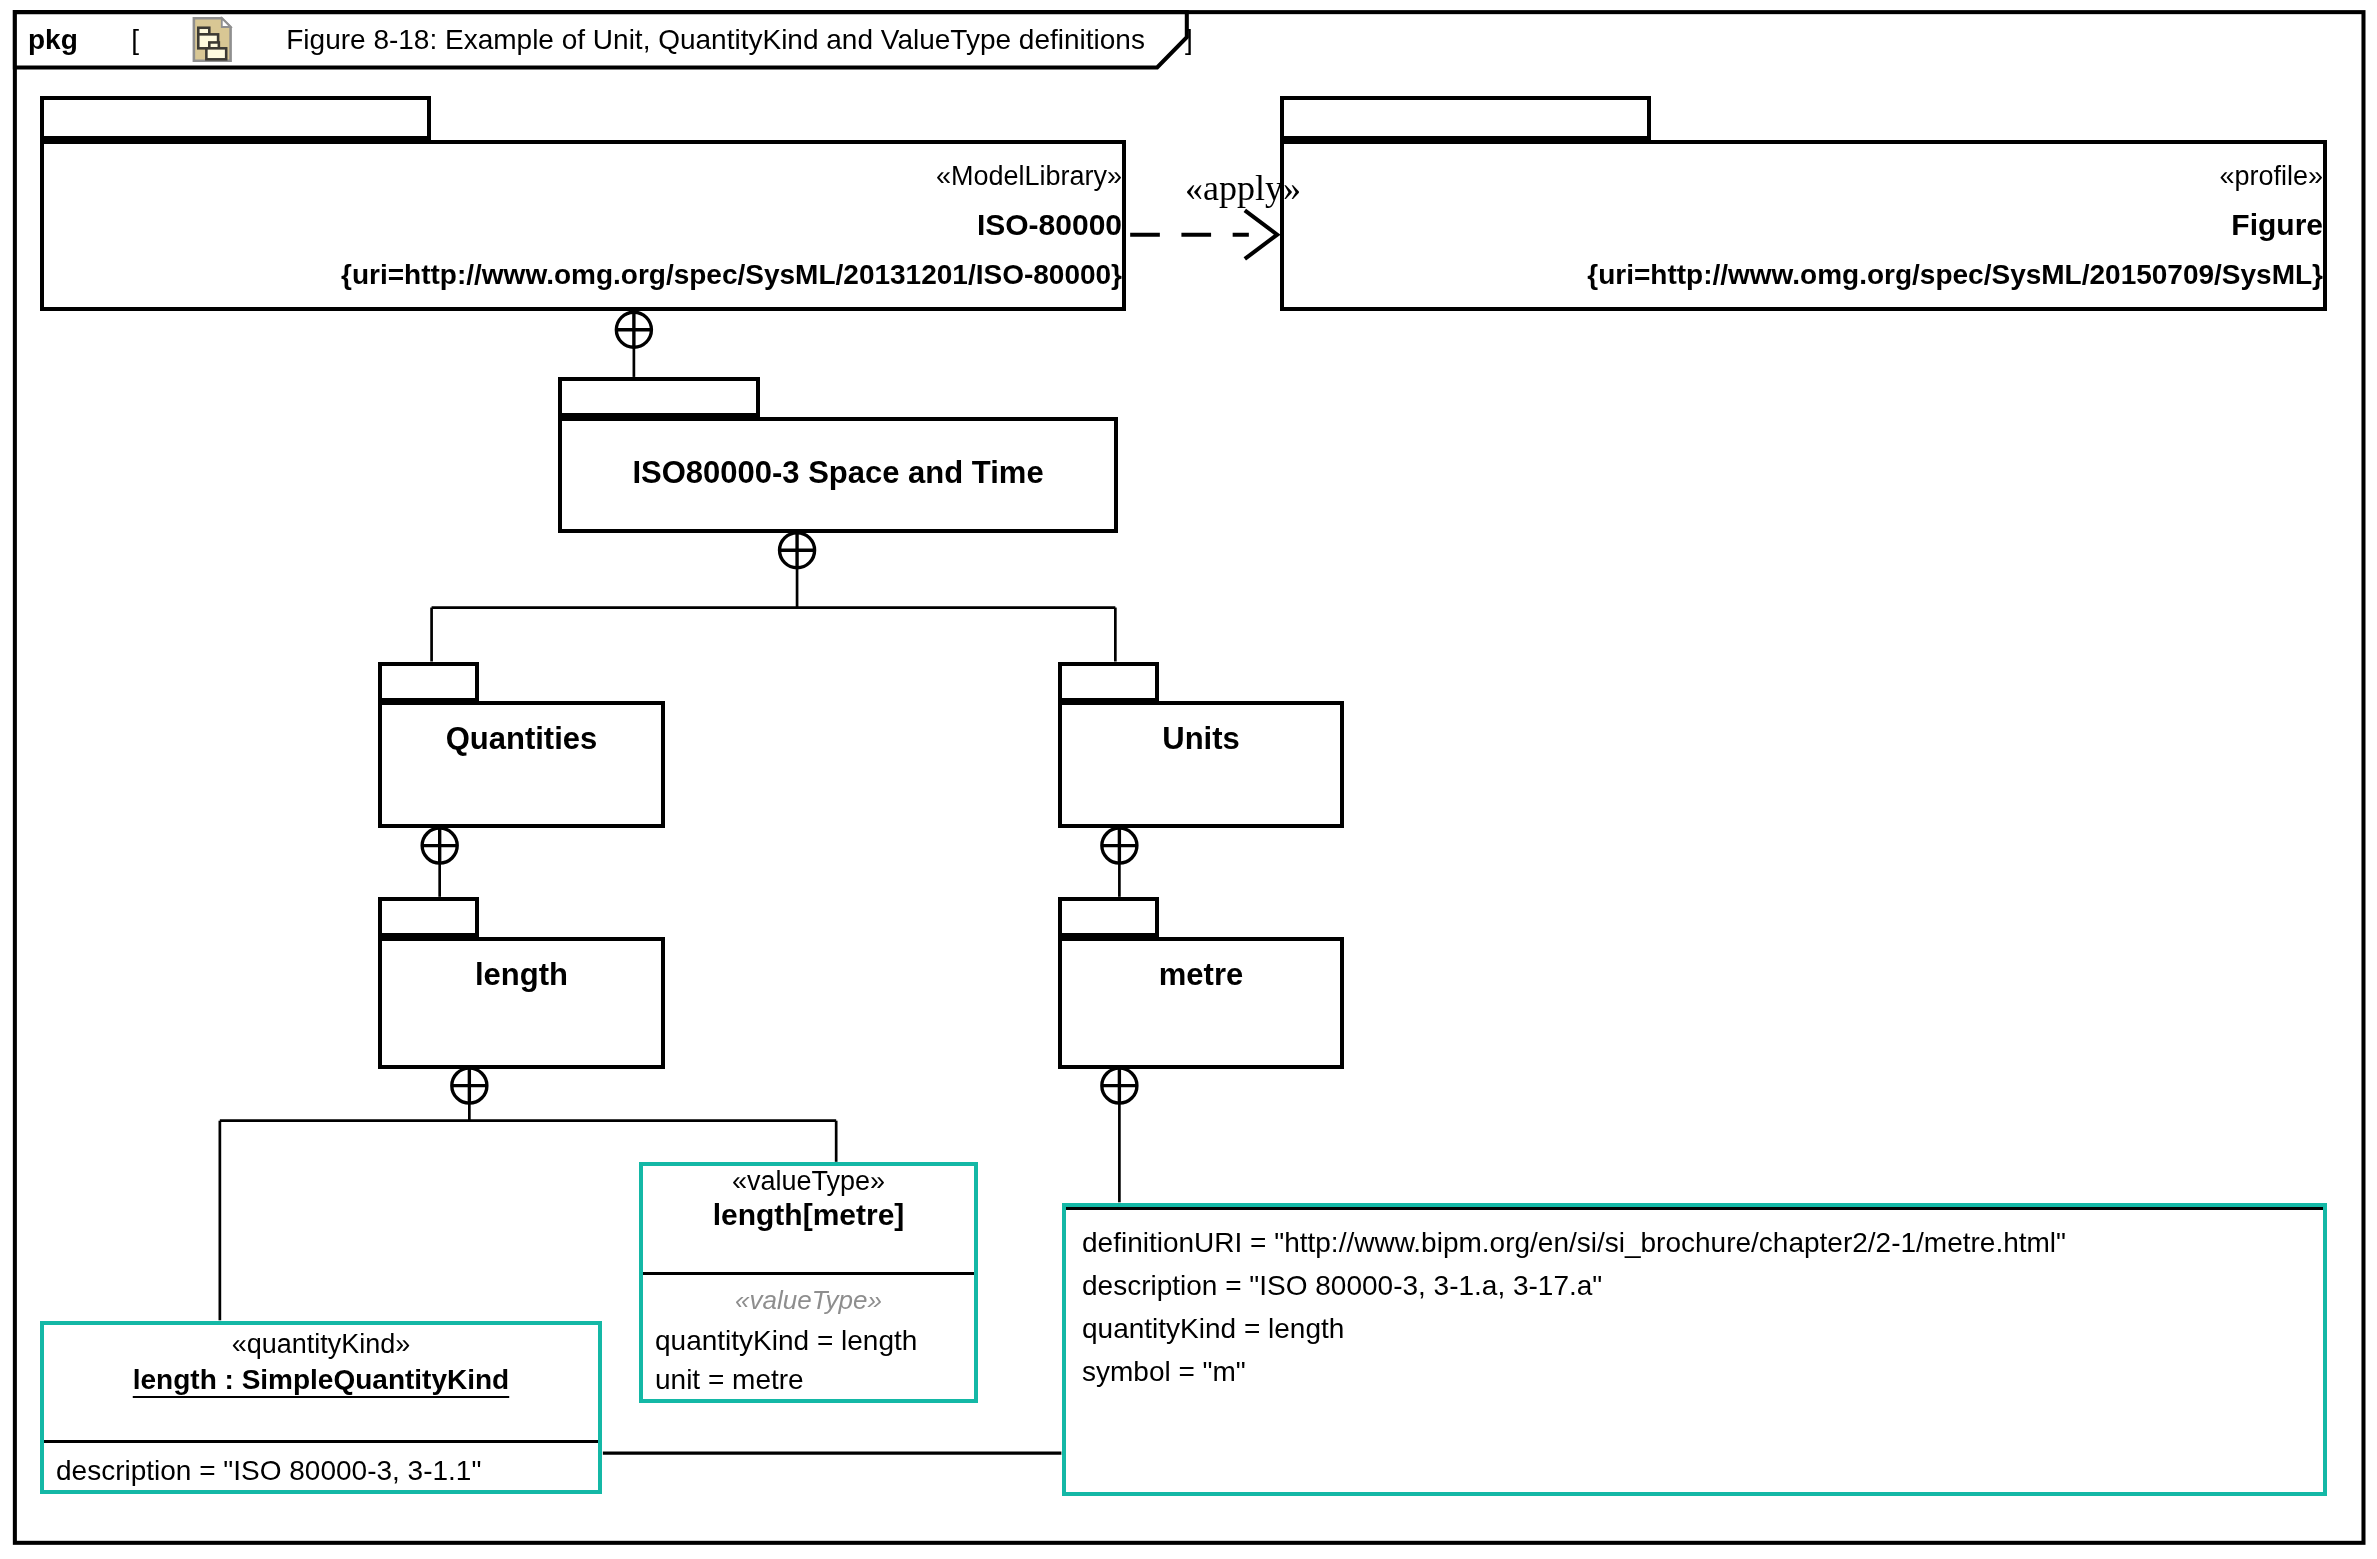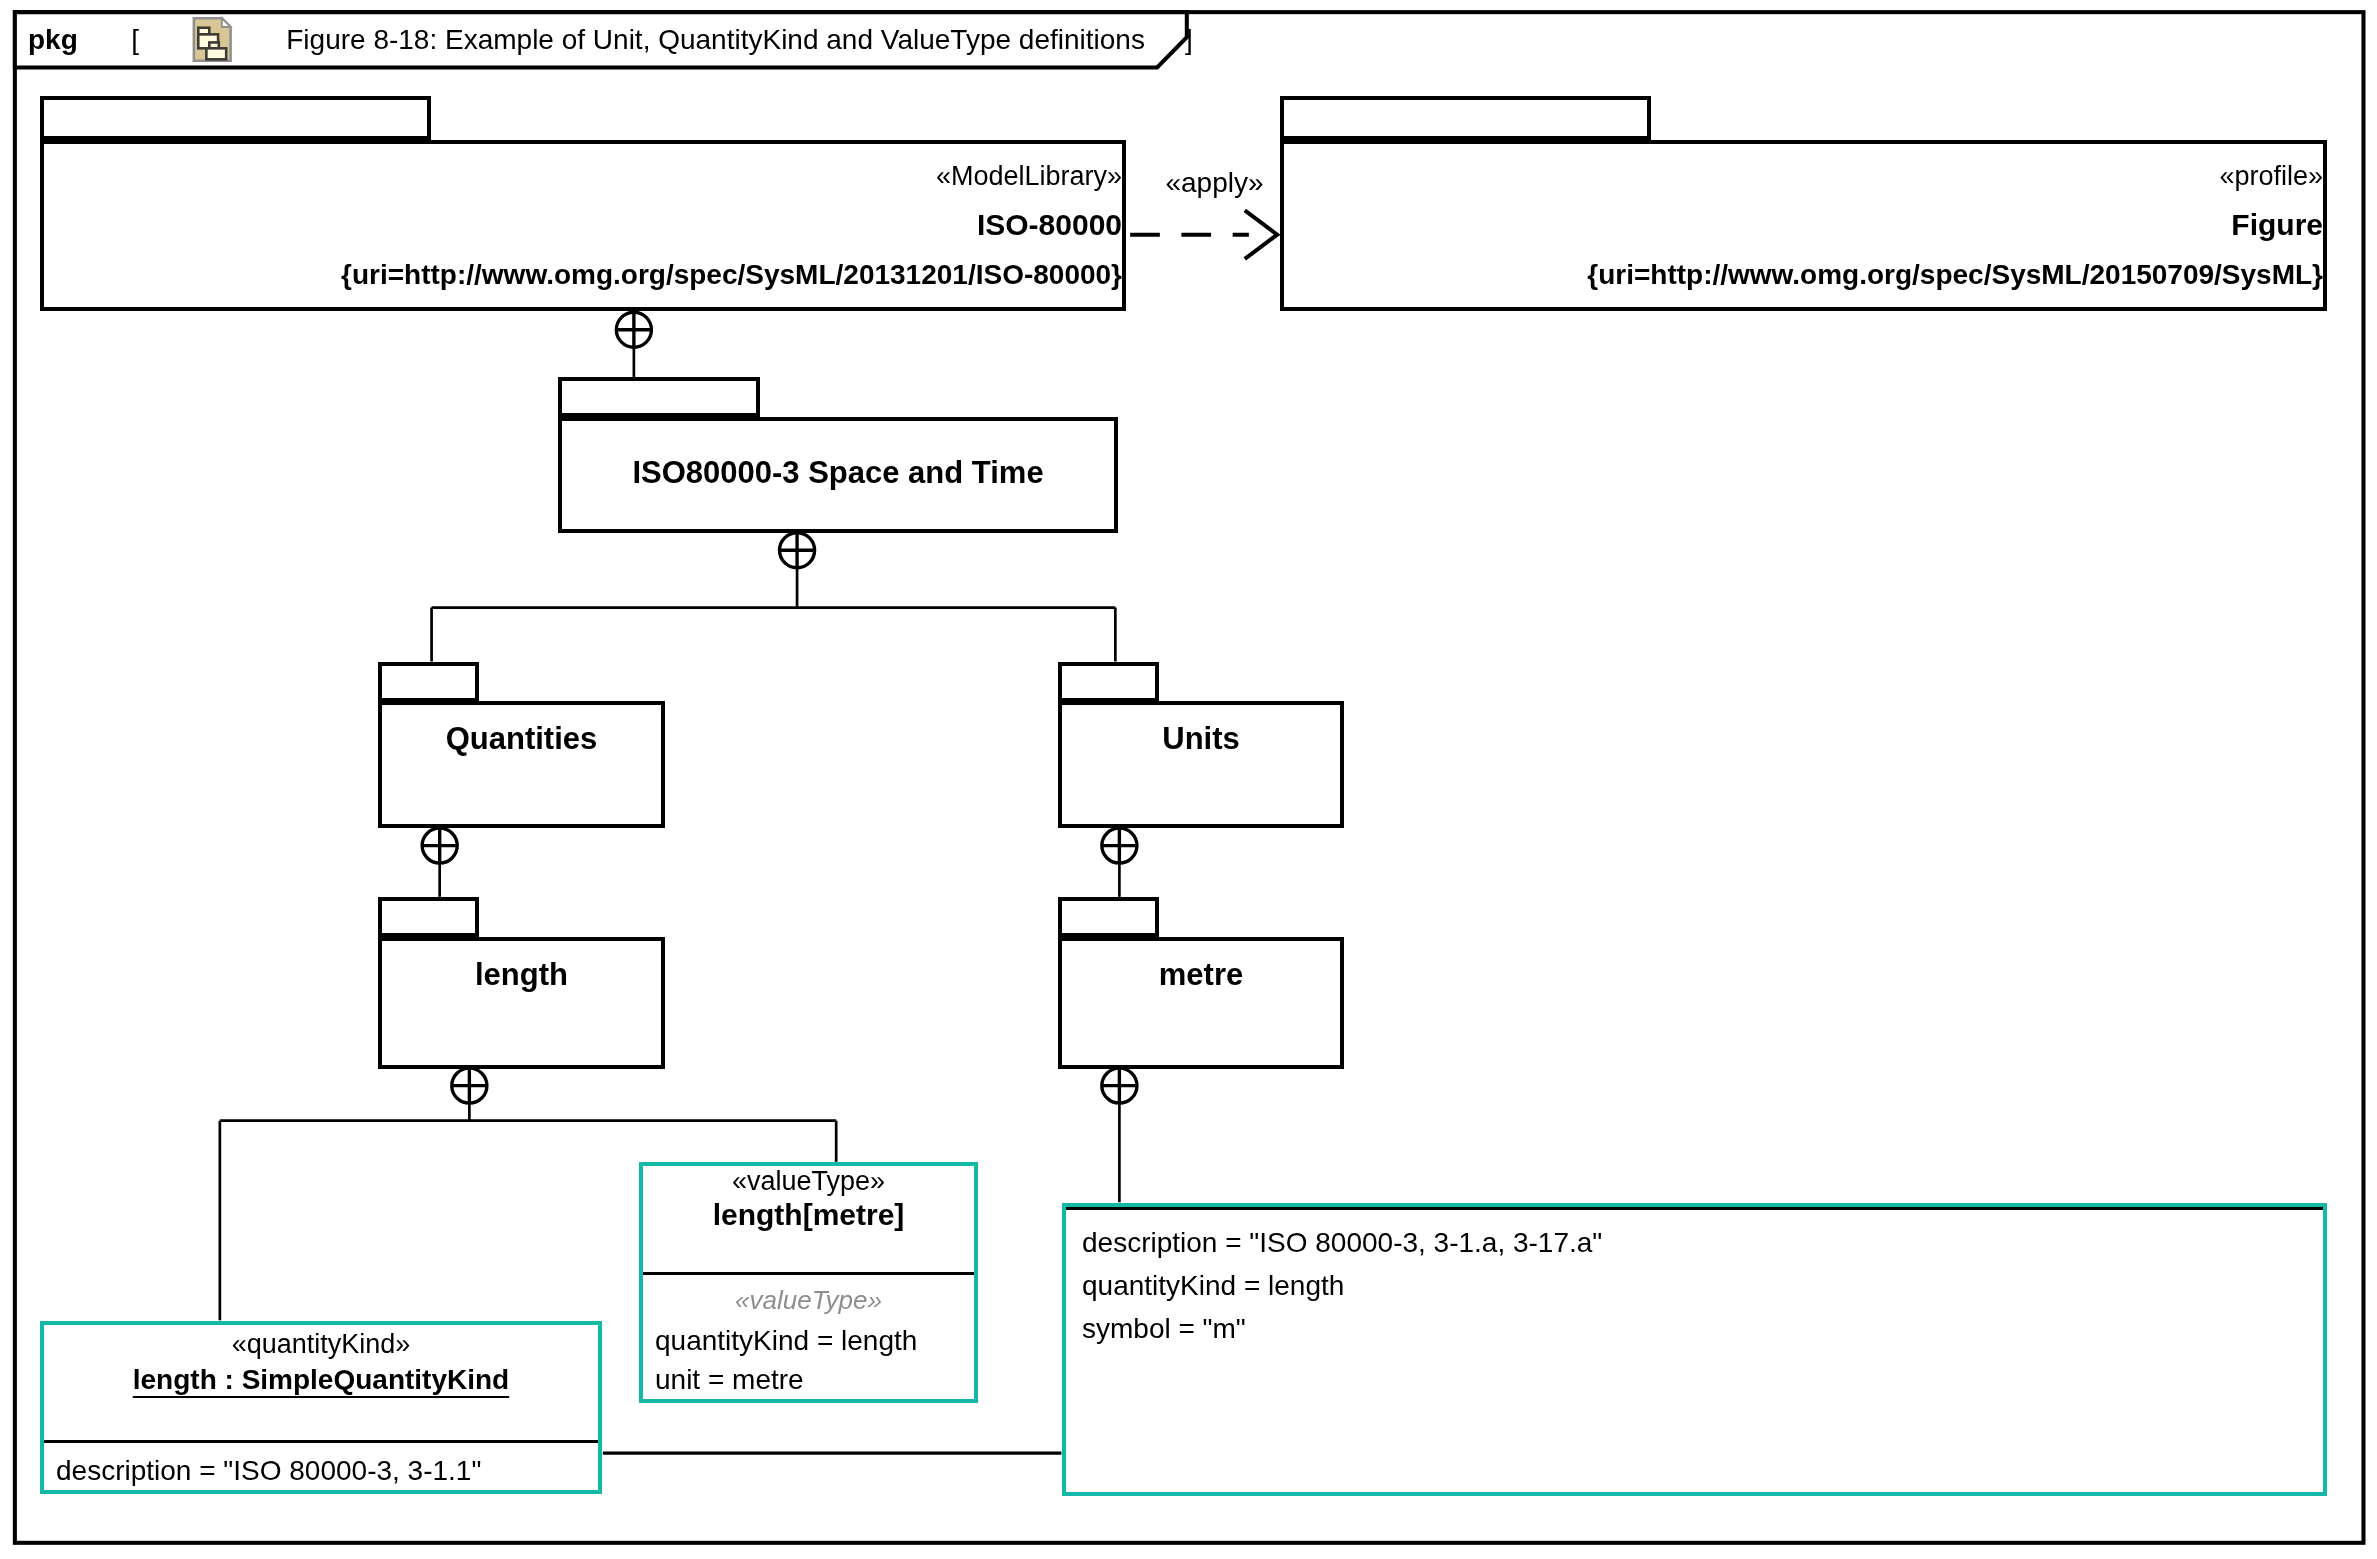--- a/index.html
+++ b/index.html
@@ -22,21 +22,21 @@
   .iattrs { border-top:3.4px solid #000; flex:1; text-align:left; }
   .attr { font-size:28px; white-space:nowrap; }
   .muted-stereo { font-size:26px; font-style:italic; color:#8e8e8e; text-align:center; }
 
   .frame-header { display:flex; align-items:center; font-size:28px; white-space:nowrap; }
   .frame-header .kind { font-weight:bold; }
   .frame-header .bracket { margin-left:13.5px; }
   .frame-header .dgr-icon { margin-left:9.4px; }
   .frame-header .title { margin-left:10.8px; }
 
-  .apply-label { font-size:28px; text-align:center; }
+  .apply-label { font-size:36px; text-align:right;font-family:Liberation Serif, serif; }
 </style>
 </head>
 <body>
 
 <div class="stage">
 
   <svg class="wires" viewBox="0 0 3525 2312">
 
     <rect x="22" y="18" width="3483" height="2270" fill="none" stroke="#000" stroke-width="6"></rect>
 
@@ -177,20 +177,21 @@
       <div class="stereo">«quantityKind»</div>
       <div class="iname">length : SimpleQuantityKind</div>
     </div>
     <div class="iattrs" style="padding:9.4px 0 0 12px;">
       <div class="attr" style="line-height:38px;">description = "ISO 80000-3, 3-1.1"</div>
     </div>
   </div>
 
   <div class="abs ibox" style="left:1062px; top:1203px; width:1265px; height:293px;">
     <div class="iattrs" style="padding:10.8px 0 0 16px;">
+      <div class="attr" style="line-height:43px;">definitionURI = "http://www.bipm.org/en/si/si_brochure/chapter2/2-1/metre.html"</div>
       <div class="attr" style="line-height:43px;">description = "ISO 80000-3, 3-1.a, 3-17.a"</div>
       <div class="attr" style="line-height:43px;">quantityKind = length</div>
       <div class="attr" style="line-height:43px;">symbol = "m"</div>
     </div>
   </div>
 
 </div>
 
 
 </body></html>

